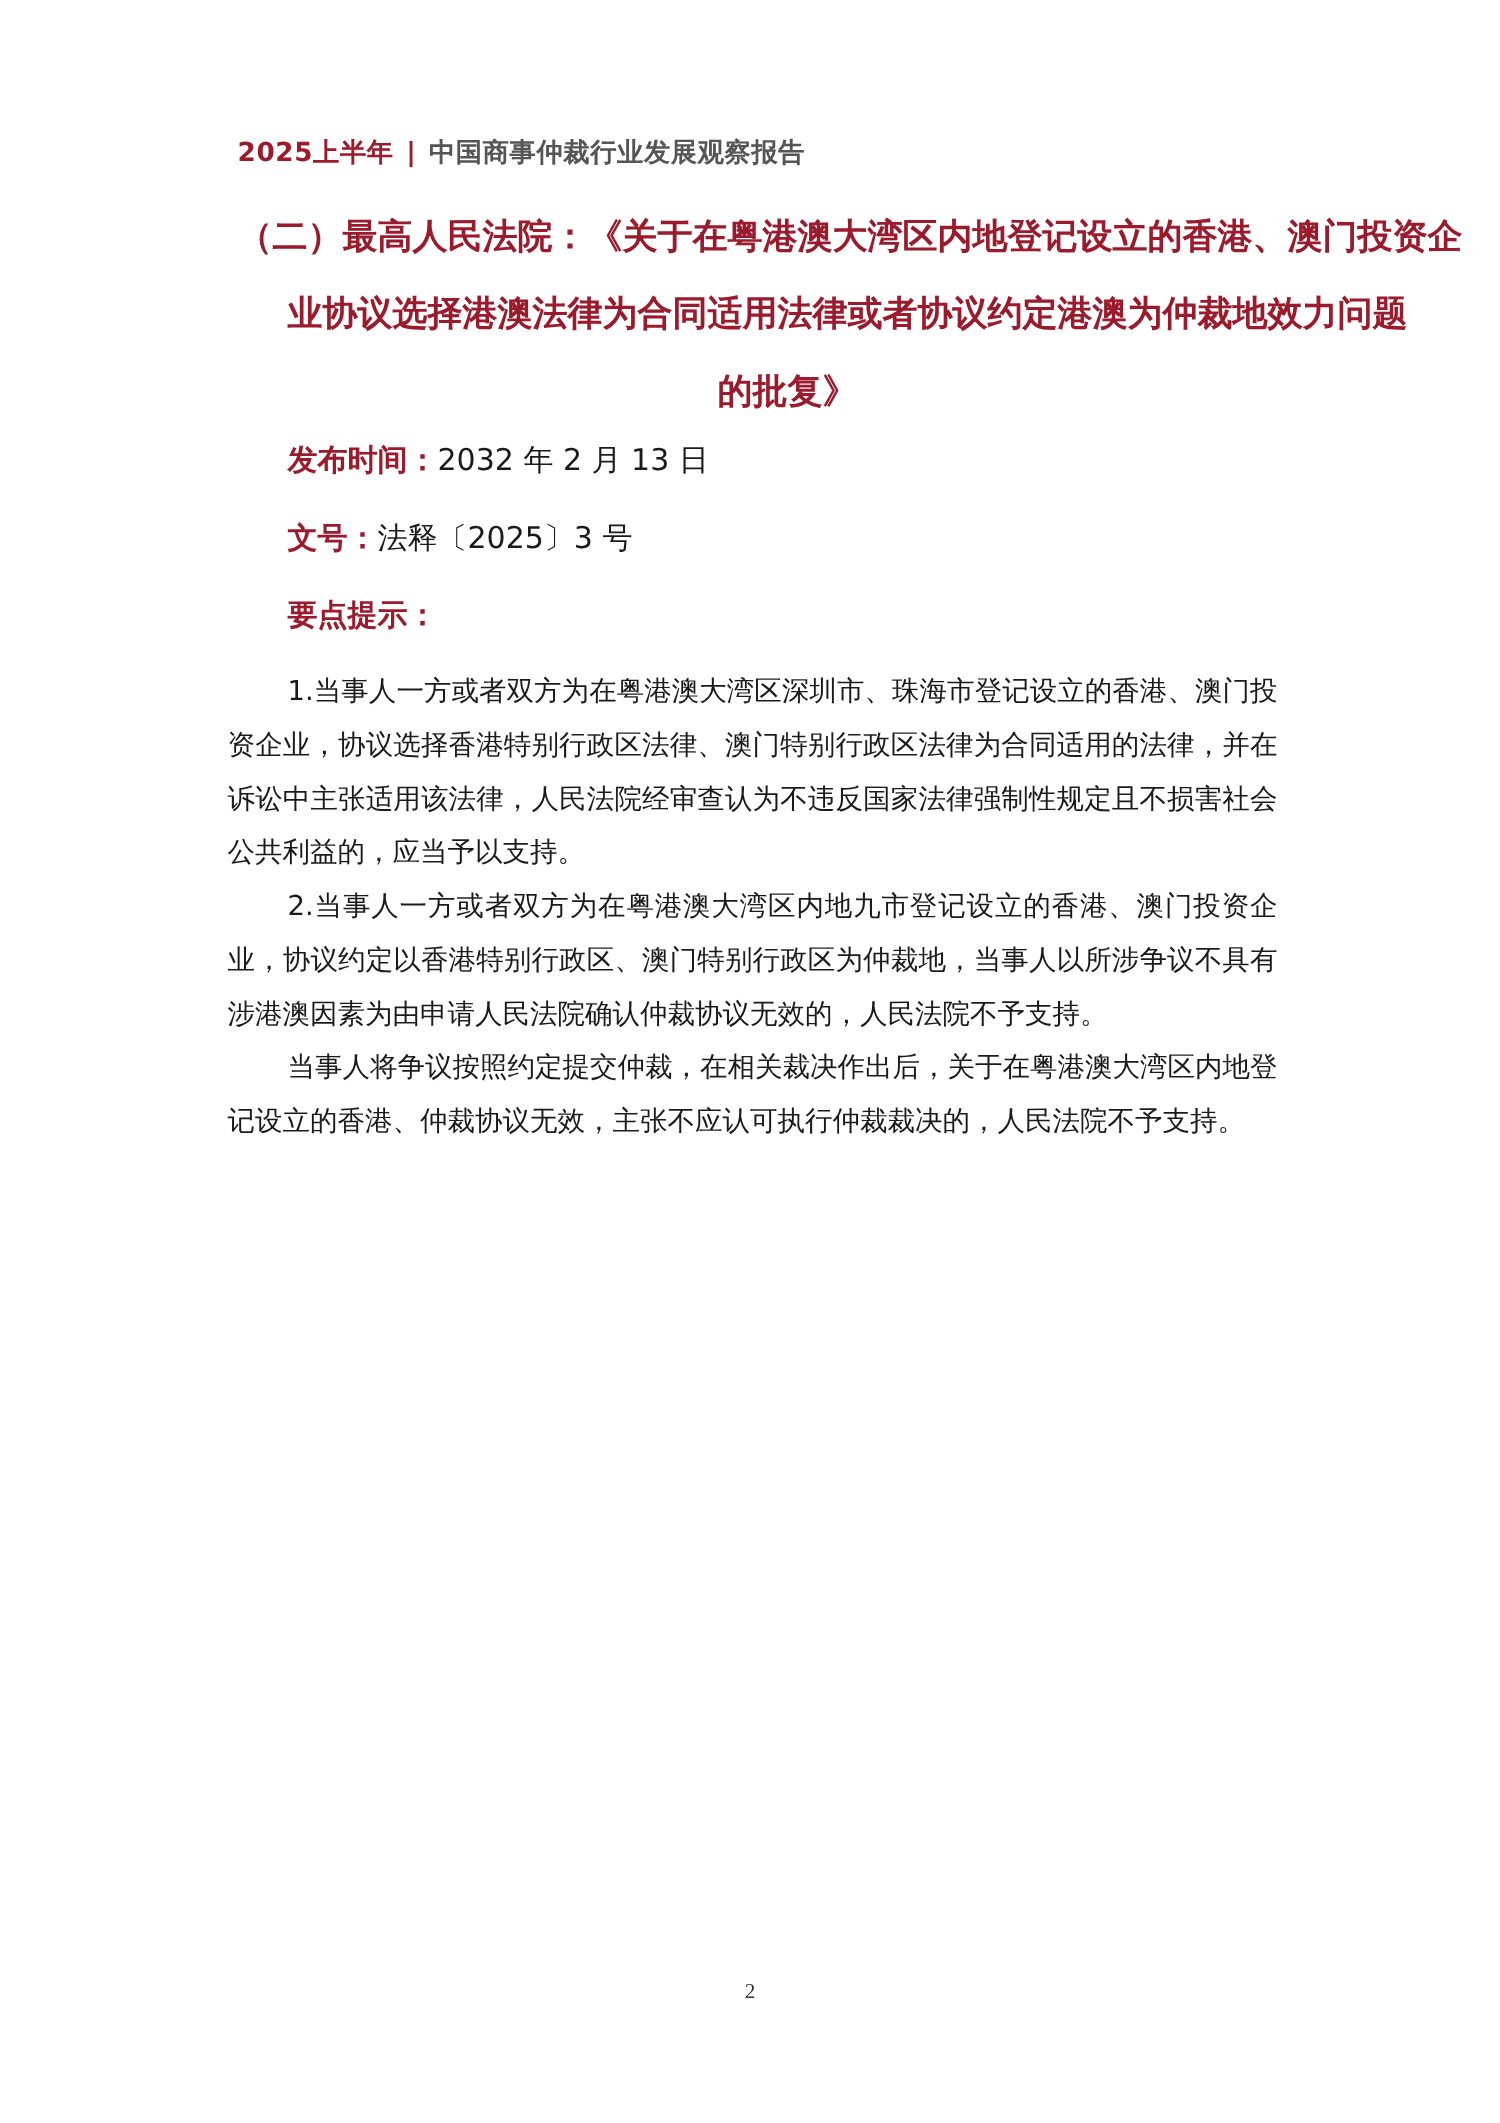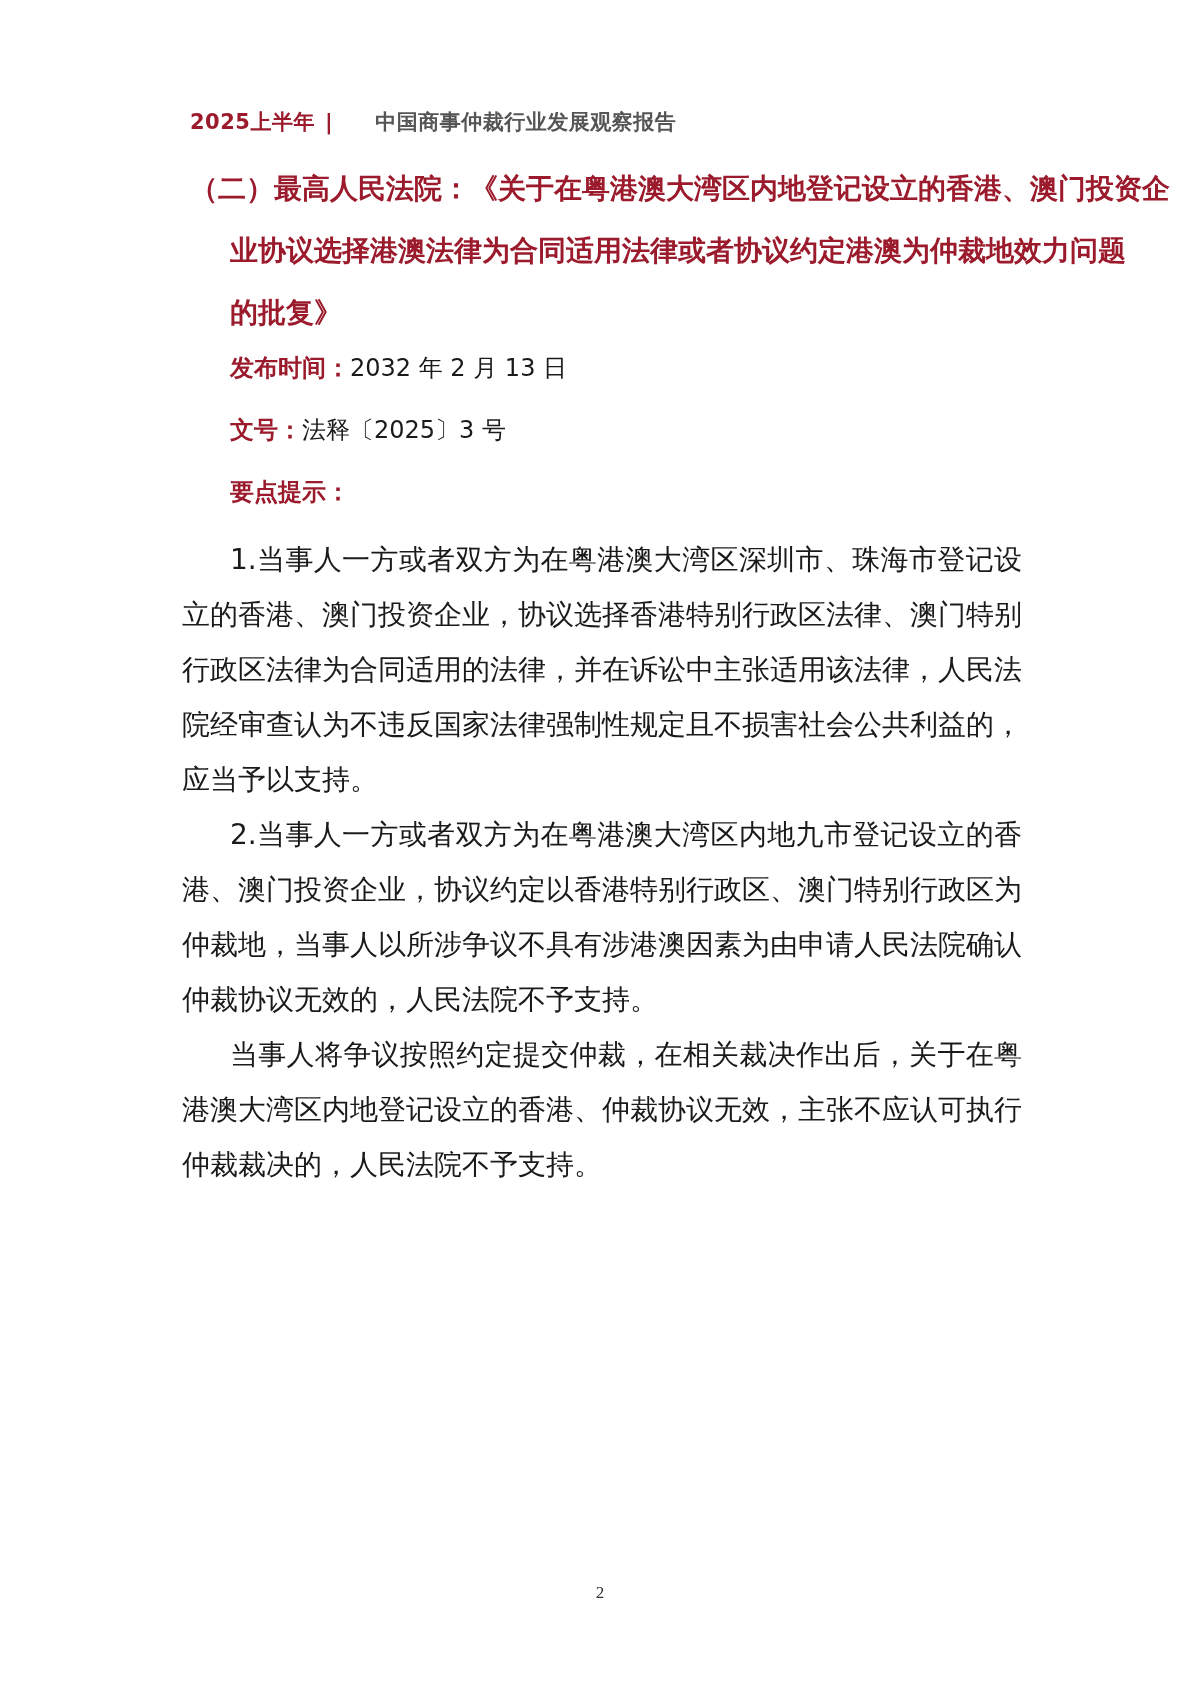--- a/index.html
+++ b/index.html
@@ -32,60 +32,60 @@
   }
   .running-header .year {
     color: #9b1b2c;
   }
   .running-header .sep {
     color: #9b1b2c;
     margin: 0 10px;
   }
   .running-header .report {
     color: #555555;
-    margin-left: 32px;
   }
   .section-title {
     position: absolute;
     left: 190px;
     top: 158px;
     width: 840px;
     font-size: 28px;
     font-weight: bold;
     color: #9b1b2c;
     line-height: 62px;
   }
   .section-title .line {
     display: block;
     white-space: nowrap;
   }
   .section-title .indent {
     padding-left: 40px;
+    text-align: center;
   }
   .meta {
     position: absolute;
     left: 230px;
     font-size: 24px;
     white-space: nowrap;
   }
   .meta .label {
     color: #9b1b2c;
     font-weight: bold;
     text-align: right;
   }
   .meta .value {
     color: #1a1a1a;
   }
   .body-text {
     position: absolute;
     left: 182px;
     top: 532px;
     width: 840px;
-    font-size: 28px;
-    line-height: 55px;
+    font-size: 22px;
+    line-height: 43px;
     color: #1a1a1a;
   }
   .body-text p {
     margin: 0;
     text-indent: 48px;
     text-align: justify;
   }
   .page-number {
     position: absolute;
     left: 0;

